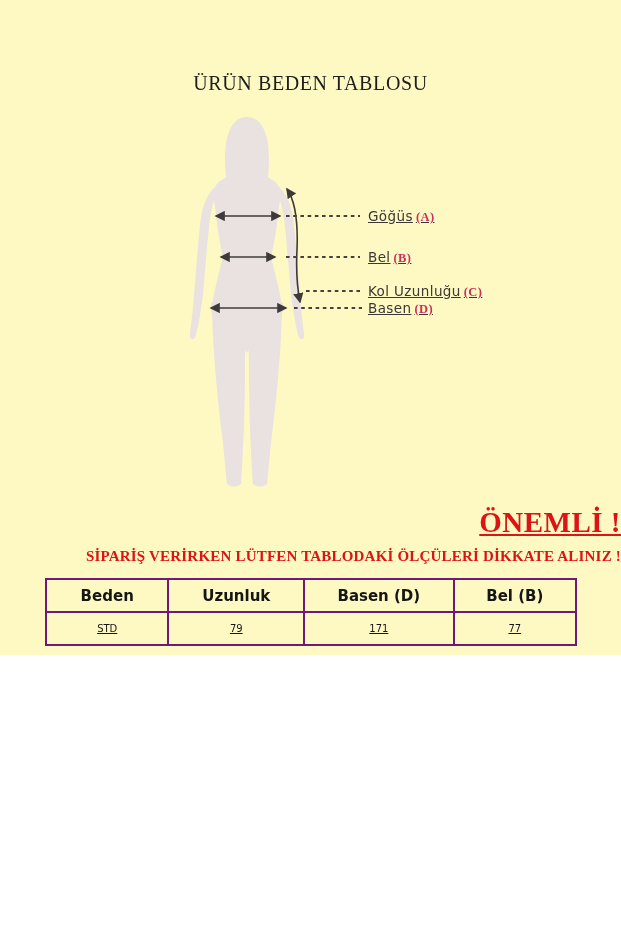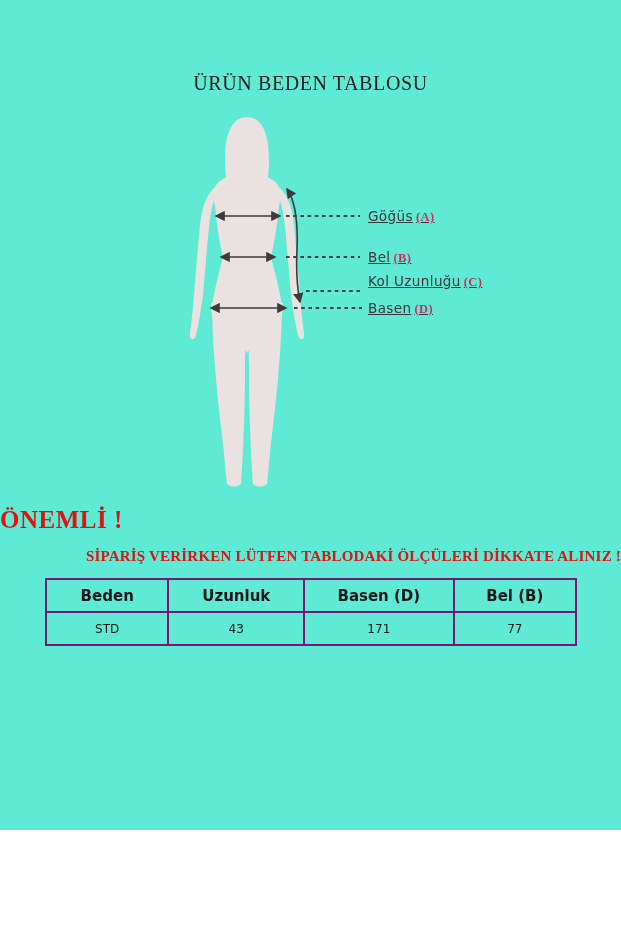--- a/index.html
+++ b/index.html
@@ -1,18 +1,18 @@
 <!DOCTYPE html>
 <html><head>
 <meta charset="utf-8">
 <style>
   * { margin:0; padding:0; box-sizing:border-box; }
   body { background:#ffffff; }
   .page {
-    position:relative; width:621px; height:830px; background:#5eead4;
+    position:relative; width:621px; height:655px; background:#fef9c3;
     overflow:hidden; font-family:"DejaVu Sans", sans-serif;
   }
   .page-title {
     position:absolute; top:72px; left:0; width:100%;
     text-align:center; font-family:"Liberation Serif", serif;
     font-size:20px; letter-spacing:0.6px; color:#1e1e1e; font-weight:500;
   }
   .figure-area { position:absolute; top:111px; left:0; width:621px; height:380px; }
   .figure-area svg { display:block; }
   .silhouette { fill:#e9e2e1; stroke:none; }
@@ -20,39 +20,39 @@
   .leader { stroke:#474040; stroke-width:2; fill:none; stroke-dasharray:3.6 3.6; }
   .measure-label {
     position:absolute; left:368px; height:18px; line-height:18px;
     font-size:13.5px; color:#3c3636; letter-spacing:0.4px; white-space:nowrap;text-decoration:underline;
   }
   .measure-label .letter {
     font-family:"Liberation Serif", serif; font-weight:bold;
     font-size:12.5px; color:#c92f5d; margin-left:3px;
   }
   .notice-heading {
-    position:absolute; top:506px; left:0; width:100%; text-align:left;
+    position:absolute; top:506px; left:0; width:100%; text-align:right;
     font-family:"Liberation Serif", serif; font-weight:bold;
-    font-size:25px; color:#dc1414; letter-spacing:0.5px;
+    font-size:29px; color:#dc1414; letter-spacing:0.5px;text-decoration:underline;
   }
   .notice-subheading {
     position:absolute; top:548px; left:0; width:100%; text-align:right;
     font-family:"Liberation Serif", serif; font-weight:bold;
     font-size:15px; color:#dc1414; letter-spacing:0.2px;
   }
   table.size-table {
     position:absolute; top:578px; left:45px; width:532px;
     border-collapse:collapse; table-layout:fixed;
   }
   .size-table th, .size-table td {
     border:2px solid #701a75; text-align:center; vertical-align:middle;
     height:33px; color:#161616;
   }
   .size-table th { font-size:15px; font-weight:bold; }
-  .size-table td { font-size:12px; font-weight:normal; }
+  .size-table td { font-size:10px; font-weight:normal;text-decoration:underline; }
 </style>
 </head>
 <body>
 
 <div class="page">
 
   <div class="page-title">ÜRÜN BEDEN TABLOSU</div>
 
   <div class="figure-area">
     <svg width="621" height="380" viewBox="0 0 621 380">
@@ -84,21 +84,21 @@
       <line class="leader" x1="306" y1="180" x2="362" y2="180"></line>
       <line class="leader" x1="294" y1="197" x2="362" y2="197"></line>
     </svg>
 
     <div class="measure-label" style="top:96px">
       <span>Göğüs</span><span class="letter">(A)</span>
     </div>
     <div class="measure-label" style="top:137px">
       <span>Bel</span><span class="letter">(B)</span>
     </div>
-    <div class="measure-label" style="top:161px">
+    <div class="measure-label" style="top:171px">
       <span>Kol Uzunluğu</span><span class="letter">(C)</span>
     </div>
     <div class="measure-label" style="top:188px">
       <span>Basen</span><span class="letter">(D)</span>
     </div>
   </div>
 
   <div class="notice-heading">ÖNEMLİ !</div>
   <div class="notice-subheading">SİPARİŞ VERİRKEN LÜTFEN TABLODAKİ ÖLÇÜLERİ DİKKATE ALINIZ !</div>
 
@@ -113,20 +113,20 @@
       <tr>
         <th>Beden</th>
         <th>Uzunluk</th>
         <th>Basen (D)</th>
         <th>Bel (B)</th>
       </tr>
     </thead>
     <tbody>
       <tr>
         <td>STD</td>
-        <td>43</td>
+        <td>79</td>
         <td>171</td>
         <td>77</td>
       </tr>
     </tbody>
   </table>
 
 </div>
 
 </body></html>

